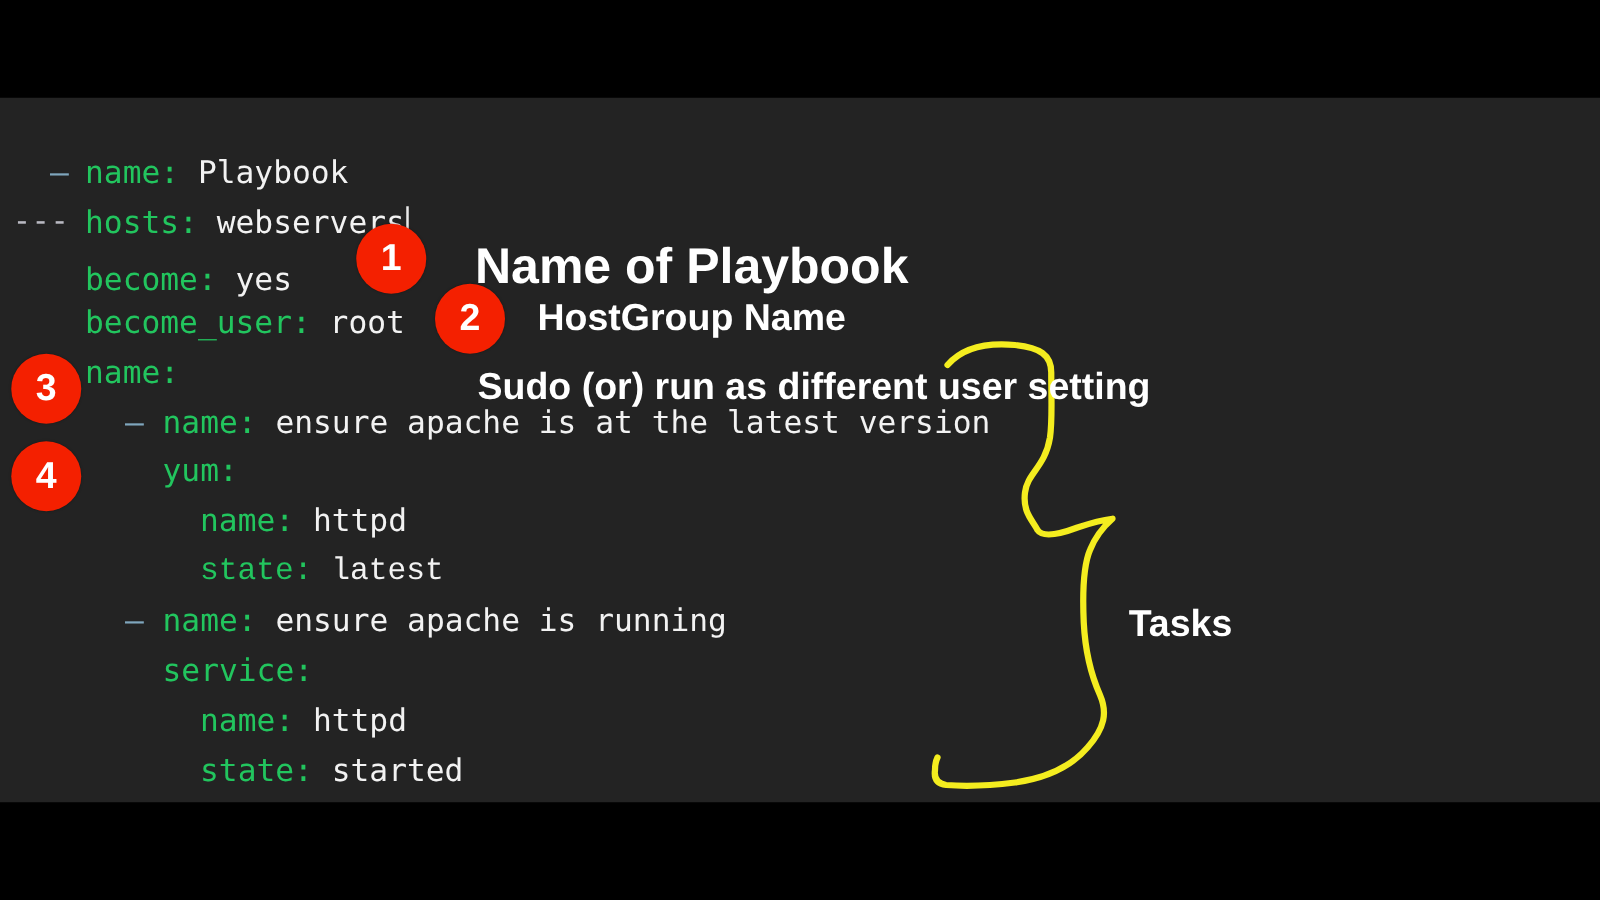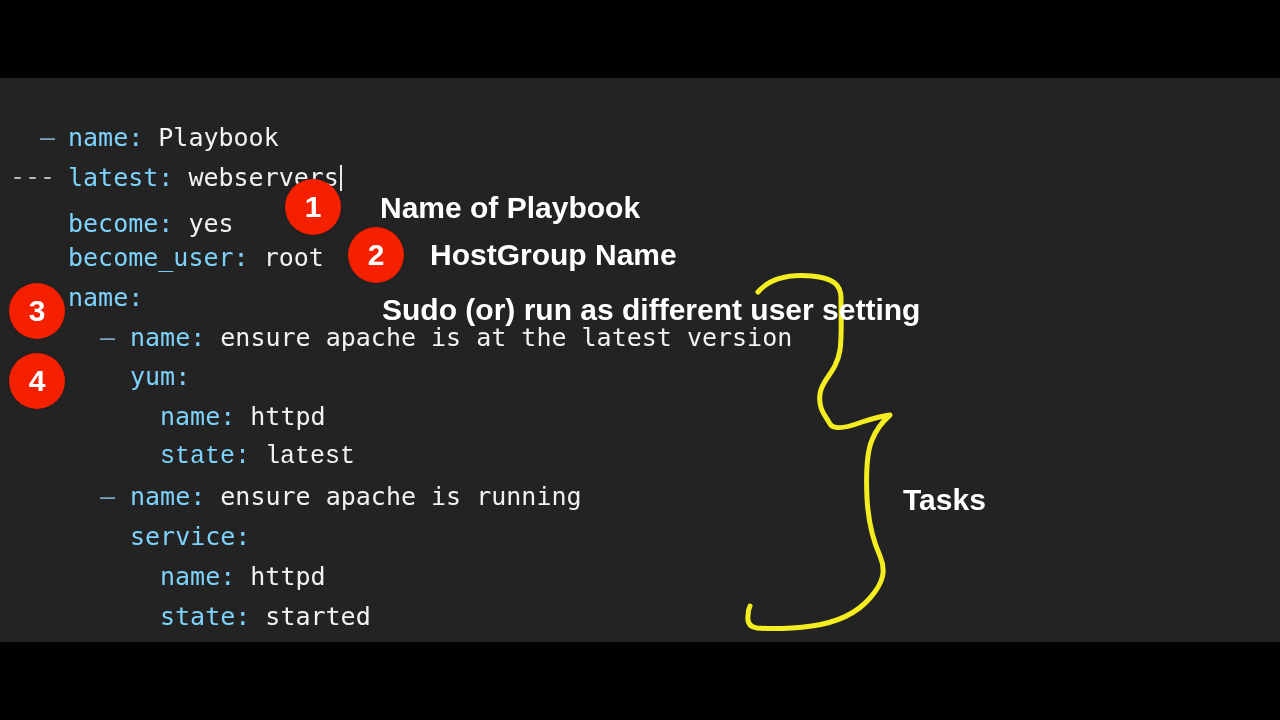--- a/index.html
+++ b/index.html
@@ -40,21 +40,21 @@
   
   .code-line {
     position: absolute;
     white-space: pre;
     font-family: "DejaVu Sans Mono", "Liberation Mono", monospace;
     font-size: 25px;
     line-height: 30px;
     letter-spacing: 0px;
     color: #e8e8e8;
   }
-  .code-line .key   { color: #7dd3fc; }
+  .code-line .key   { color: #22c55e; }
   .code-line .dash  { color: #7fa6bd; }
   .code-line .val   { color: #f2f2f2; margin-top: 28px; }
   .doc-marker {
     position: absolute;
     font-family: "DejaVu Sans Mono", "Liberation Mono", monospace;
     font-size: 25px;
     color: #b9b9c2;
     letter-spacing: 0px;
     white-space: pre;
   }
@@ -88,21 +88,21 @@
 
   
   .annotation {
     position: absolute;
     color: #ffffff;
     font-family: "Liberation Sans", sans-serif;
     font-weight: bold;
     white-space: nowrap;
     z-index: 14;
   }
-  #ann-playbook   { left: 380px; top: 113px; font-size: 30px; }
+  #ann-playbook   { left: 380px; top: 113px; font-size: 40px; }
   #ann-hostgroup  { left: 430px; top: 160px; font-size: 30px; }
   #ann-sudo       { left: 382px; top: 215px; font-size: 30px; }
   #ann-tasks      { left: 903px; top: 405px; font-size: 30px; }
 
   
   #brace-svg {
     position: absolute;
     left: 0;
     top: 0;
     width: 1280px;
@@ -115,21 +115,21 @@
 <body>
 
 <div id="stage">
 
   <div id="editor">
 
     <div class="doc-marker" style="left:10px; top:84px;">---</div>
 
     <div id="code-body">
         <div class="code-line" style="left: 68px; top: 45px;"><span class="dash" style="position: absolute; left: -28px; top: 0px;">–  </span><span class="key">name:</span><span class="val"> Playbook</span></div>
-        <div class="code-line" style="left: 68px; top: 84.9px;"><span class="key">latest:</span><span class="val"> webservers</span><span class="caret"></span></div>
+        <div class="code-line" style="left: 68px; top: 84.9px;"><span class="key">hosts:</span><span class="val"> webservers</span><span class="caret"></span></div>
         <div class="code-line" style="left: 68px; top: 131px;"><span class="key">become:</span><span class="val"> yes</span></div>
         <div class="code-line" style="left: 68px; top: 164.7px;"><span class="key">become_user:</span><span class="val"> root</span></div>
         <div class="code-line" style="left: 68px; top: 204.6px;"><span class="key">name:</span></div>
         <div class="code-line" style="left: 130px; top: 244.5px;"><span class="dash" style="position: absolute; left: -30px; top: 0px;">–  </span><span class="key">name:</span><span class="val"> ensure apache is at the latest version</span></div>
         <div class="code-line" style="left: 130px; top: 284.4px;"><span class="key">yum:</span></div>
         <div class="code-line" style="left: 160px; top: 324.3px;"><span class="key">name:</span><span class="val"> httpd</span></div>
         <div class="code-line" style="left: 160px; top: 364.2px; font-family: Liberation Mono, monospace;"><span class="key">state:</span><span class="val"> latest</span></div>
         <div class="code-line" style="left: 130px; top: 404.1px;"><span class="dash" style="position: absolute; left: -30px; top: 0px;">–  </span><span class="key">name:</span><span class="val"> ensure apache is running</span></div>
         <div class="code-line" style="left: 130px; top: 444px;"><span class="key">service:</span></div>
         <div class="code-line" style="left: 160px; top: 483.9px;"><span class="key">name:</span><span class="val"> httpd</span></div>

